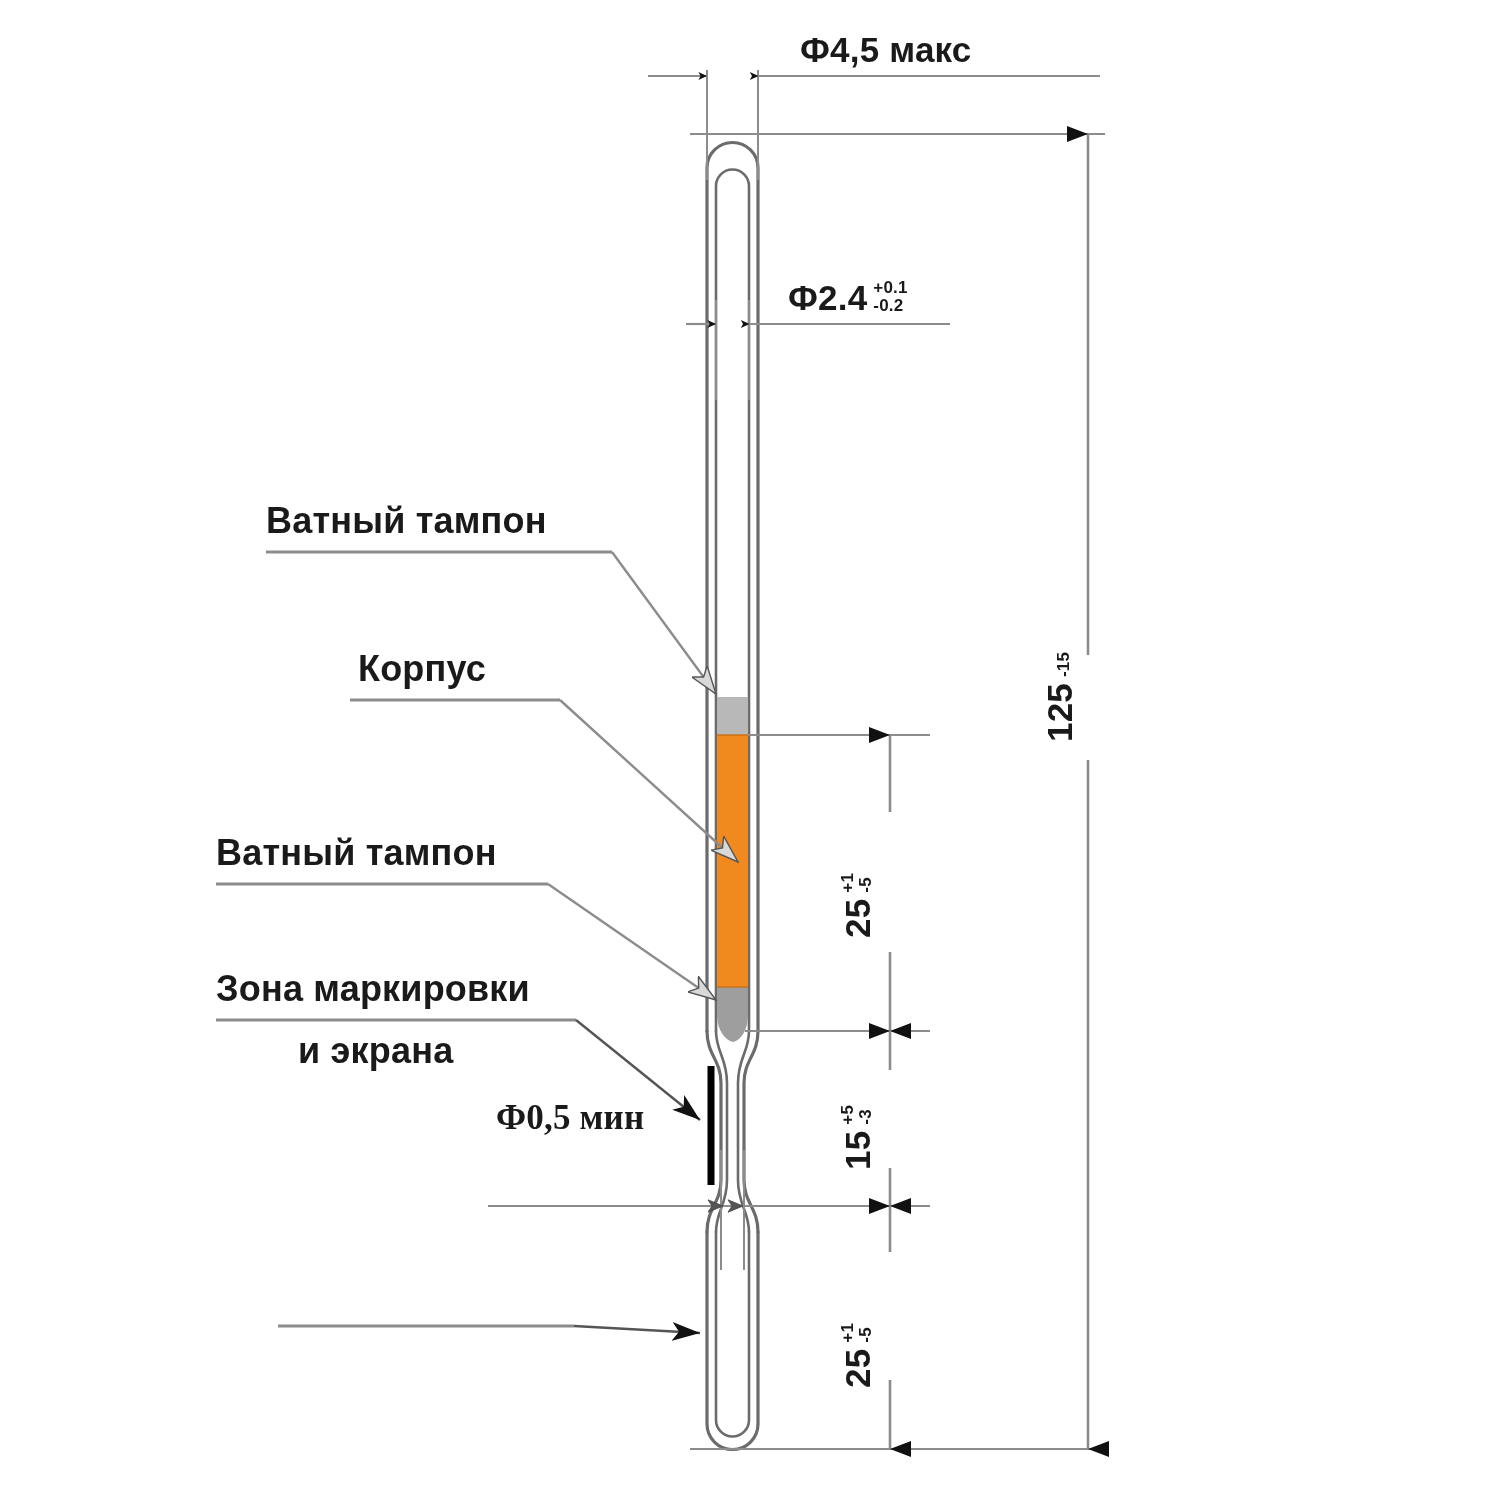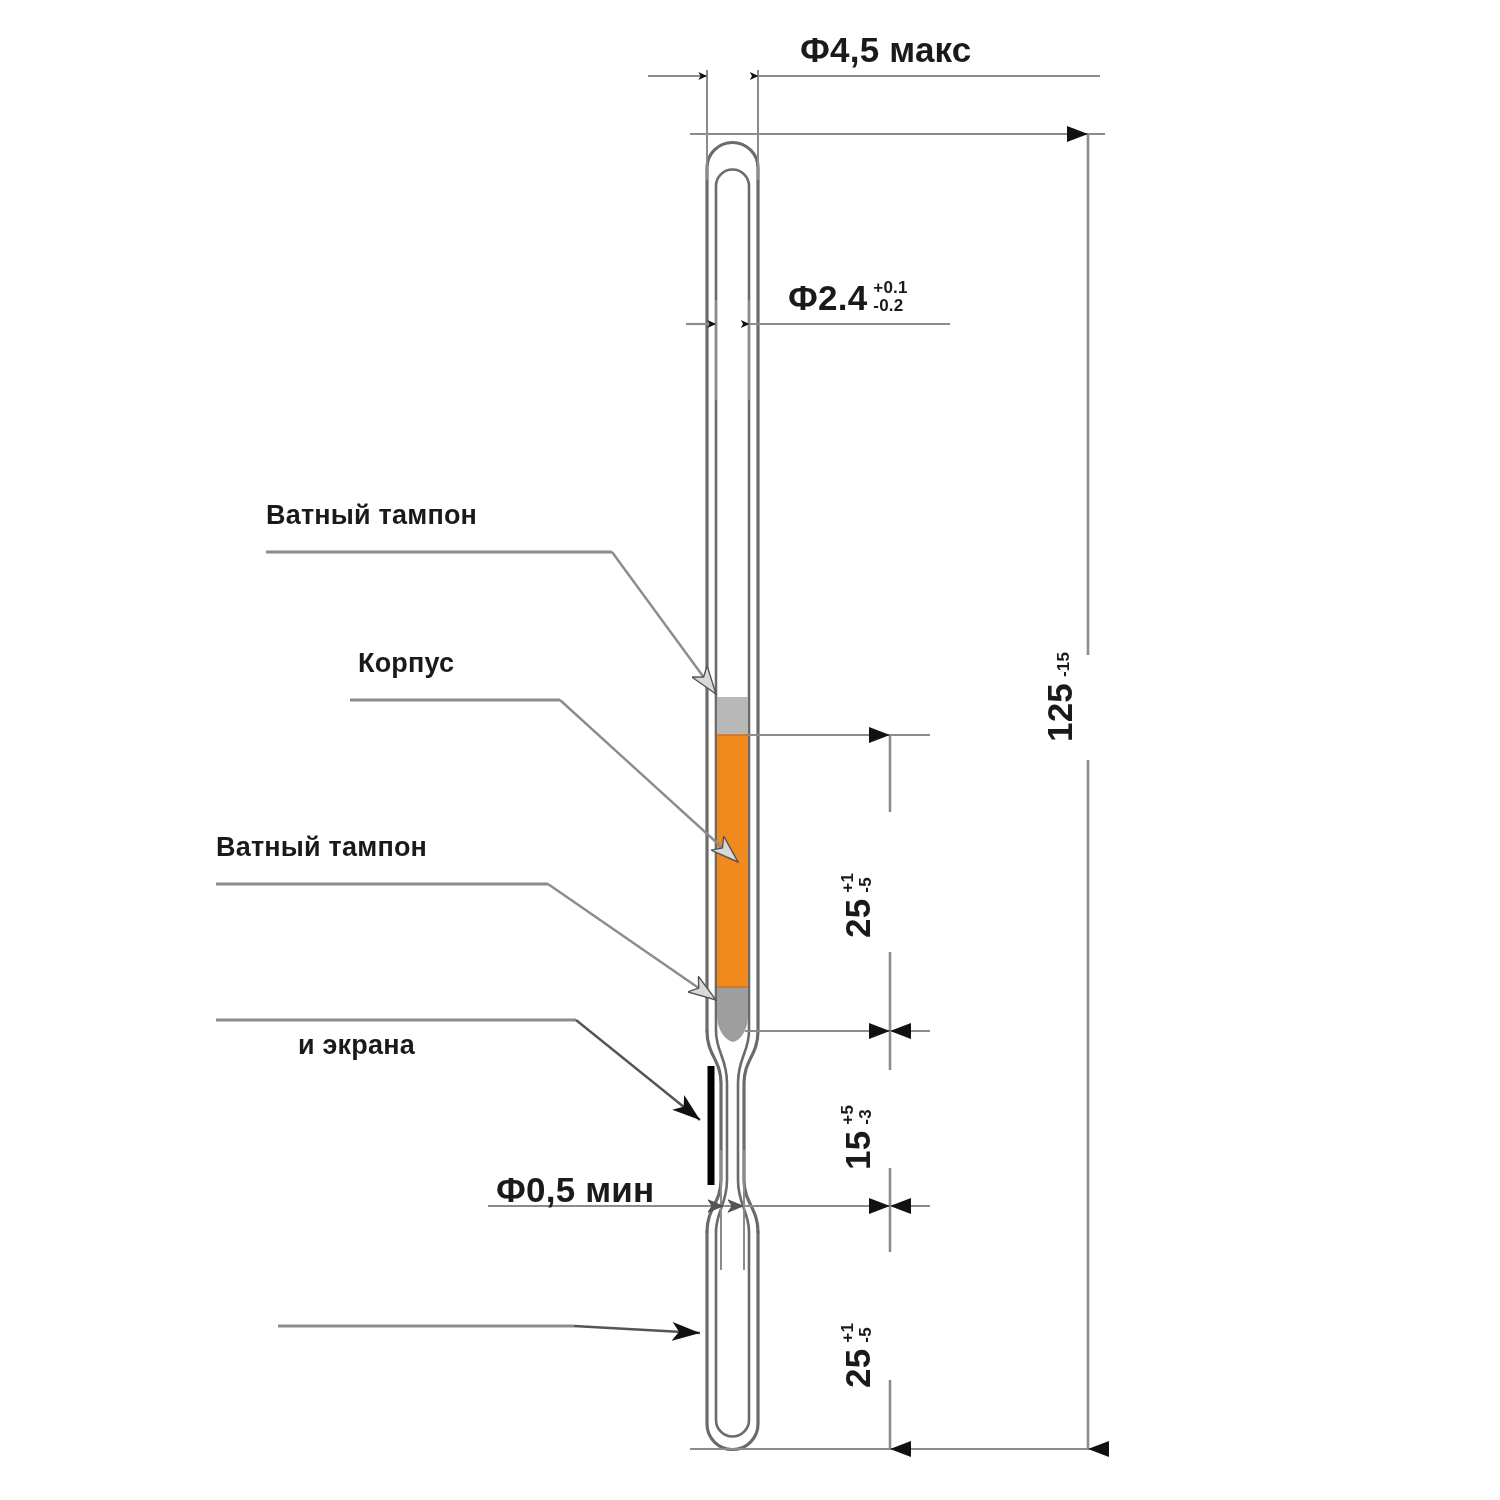--- a/index.html
+++ b/index.html
@@ -27,21 +27,21 @@
     height: 1500px;
   }
   .lbl {
     position: absolute;
     font-family: "Liberation Sans", sans-serif;
     color: #1a1a1a;
     white-space: nowrap;
     font-weight: 700;
     letter-spacing: 0.2px;
   }
-  .lbl-lg { font-size: 27px; }
+  .lbl-lg { font-size: 36px; }
   .lbl-dim { font-size: 35px; }
   .tol {
     display: inline-block;
     vertical-align: middle;
     font-size: 17px;
     line-height: 1.04;
     font-weight: 700;
     text-align: left;
     margin-left: 6px;
     position: relative;
@@ -218,21 +218,21 @@
   <div class="lbl lbl-dim" style="left:800px; top:30px;">Ф4,5 макс</div>
 
   <div class="lbl lbl-dim dimtxt-row" style="left:788px; top:278px;">
     <span>Ф2.4</span>
     <span class="tol">
       <span>+0.1</span>
       <span>-0.2</span>
     </span>
   </div>
 
-  <div class="lbl lbl-dim" style="left:496px; top:1170px;">Ф0,5 мин</div>
+  <div class="lbl lbl-dim" style="left:496px; top:1098px;font-family:Liberation Serif, serif;">Ф0,5 мин</div>
 
   <div class="rot-wrap" style="left:1040px; top:742px;">
     <div class="rot lbl lbl-dim dimtxt-row" style="position:relative;">
       <span>125</span>
       <span class="tol" style="top:4px;">
         <span>-15</span>
       </span>
     </div>
   </div>
 
@@ -265,17 +265,18 @@
       </span>
     </div>
   </div>
 
   <div class="lbl lbl-lg" style="left:266px; top:500px;">Ватный тампон</div>
 
   <div class="lbl lbl-lg" style="left:358px; top:648px;">Корпус</div>
 
   <div class="lbl lbl-lg" style="left:216px; top:832px;">Ватный тампон</div>
 
+  <div class="lbl lbl-lg" style="left:216px; top:968px;">Зона маркировки</div>
 
   <div class="lbl lbl-lg" style="left:298px; top:1030px;">и экрана</div>
 
 
 </div>
 
 </body></html>

